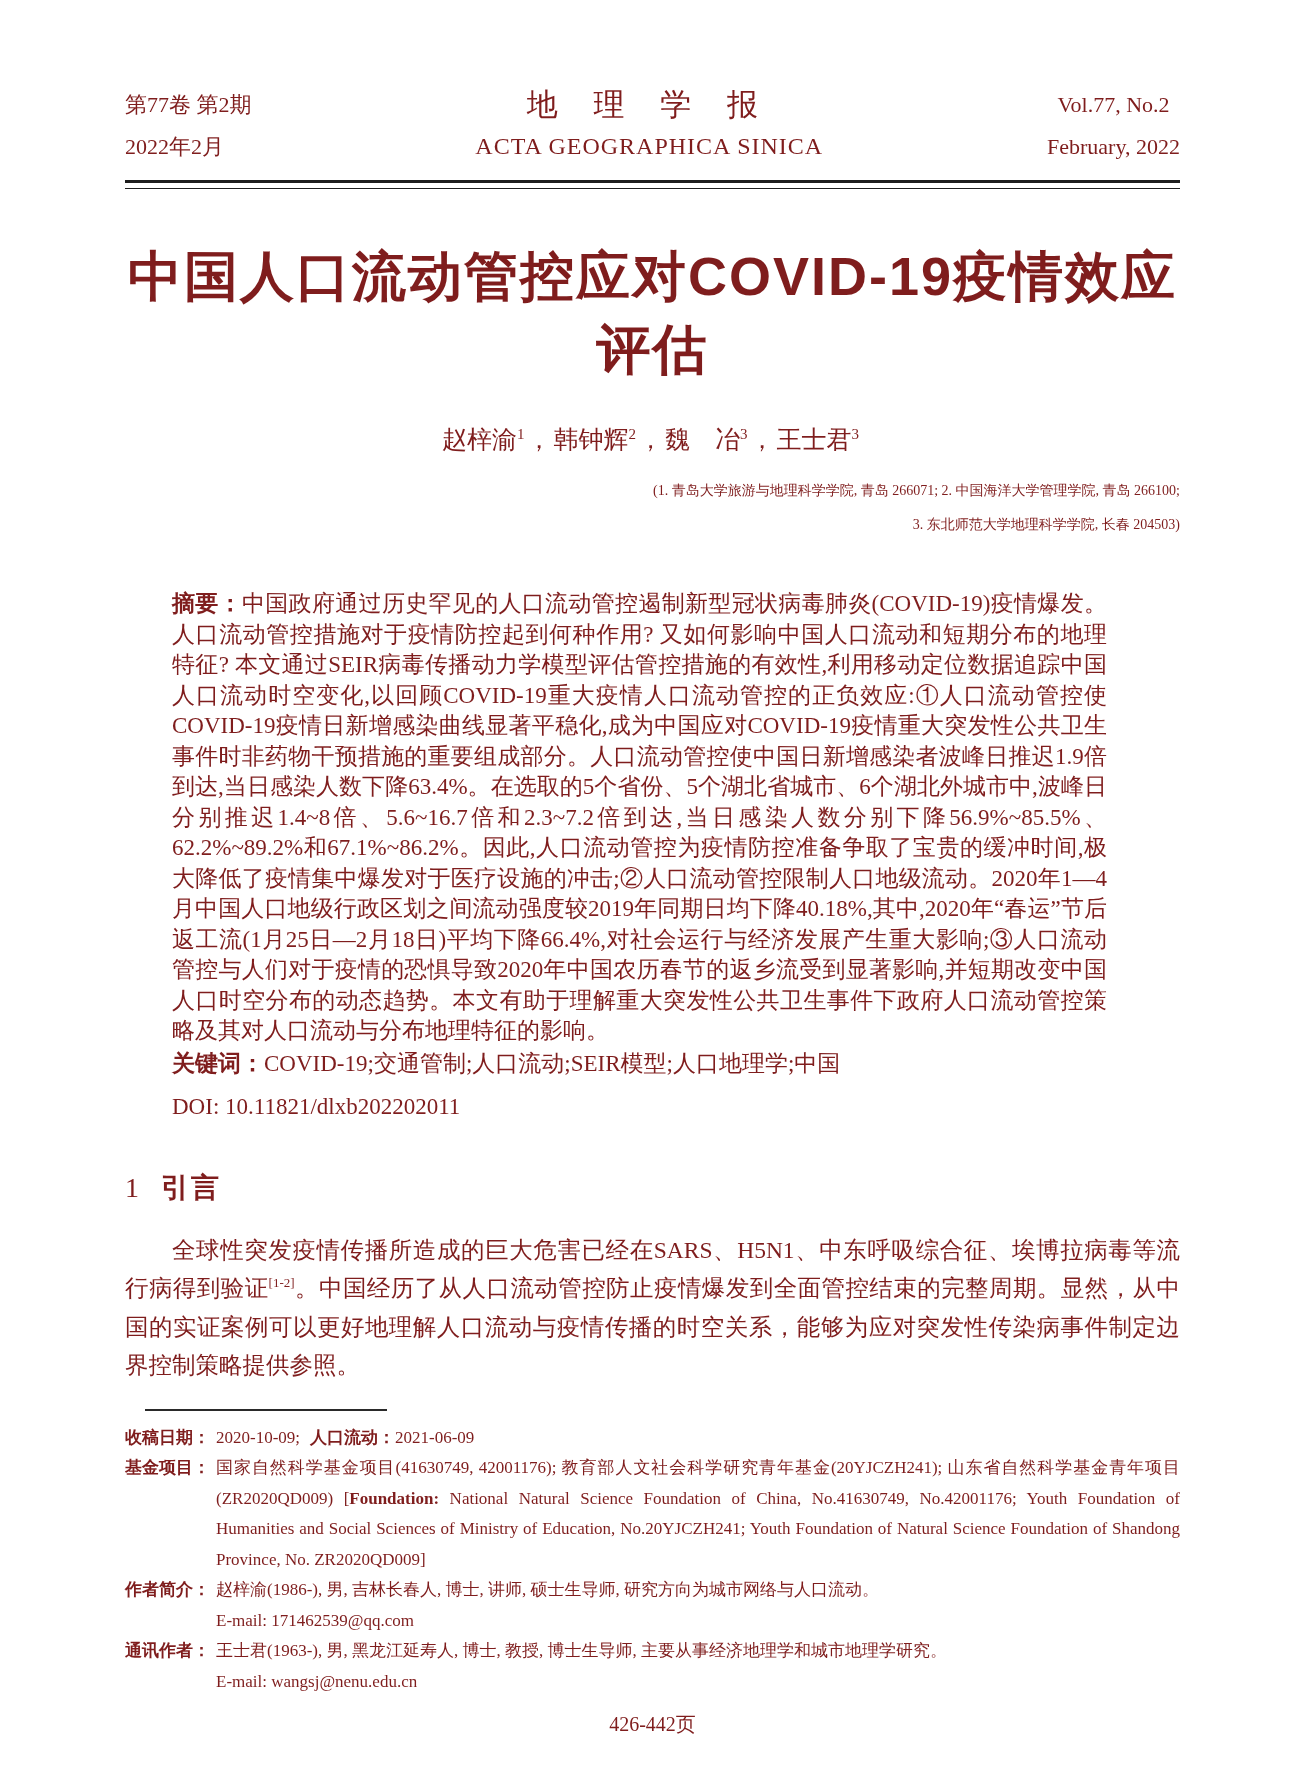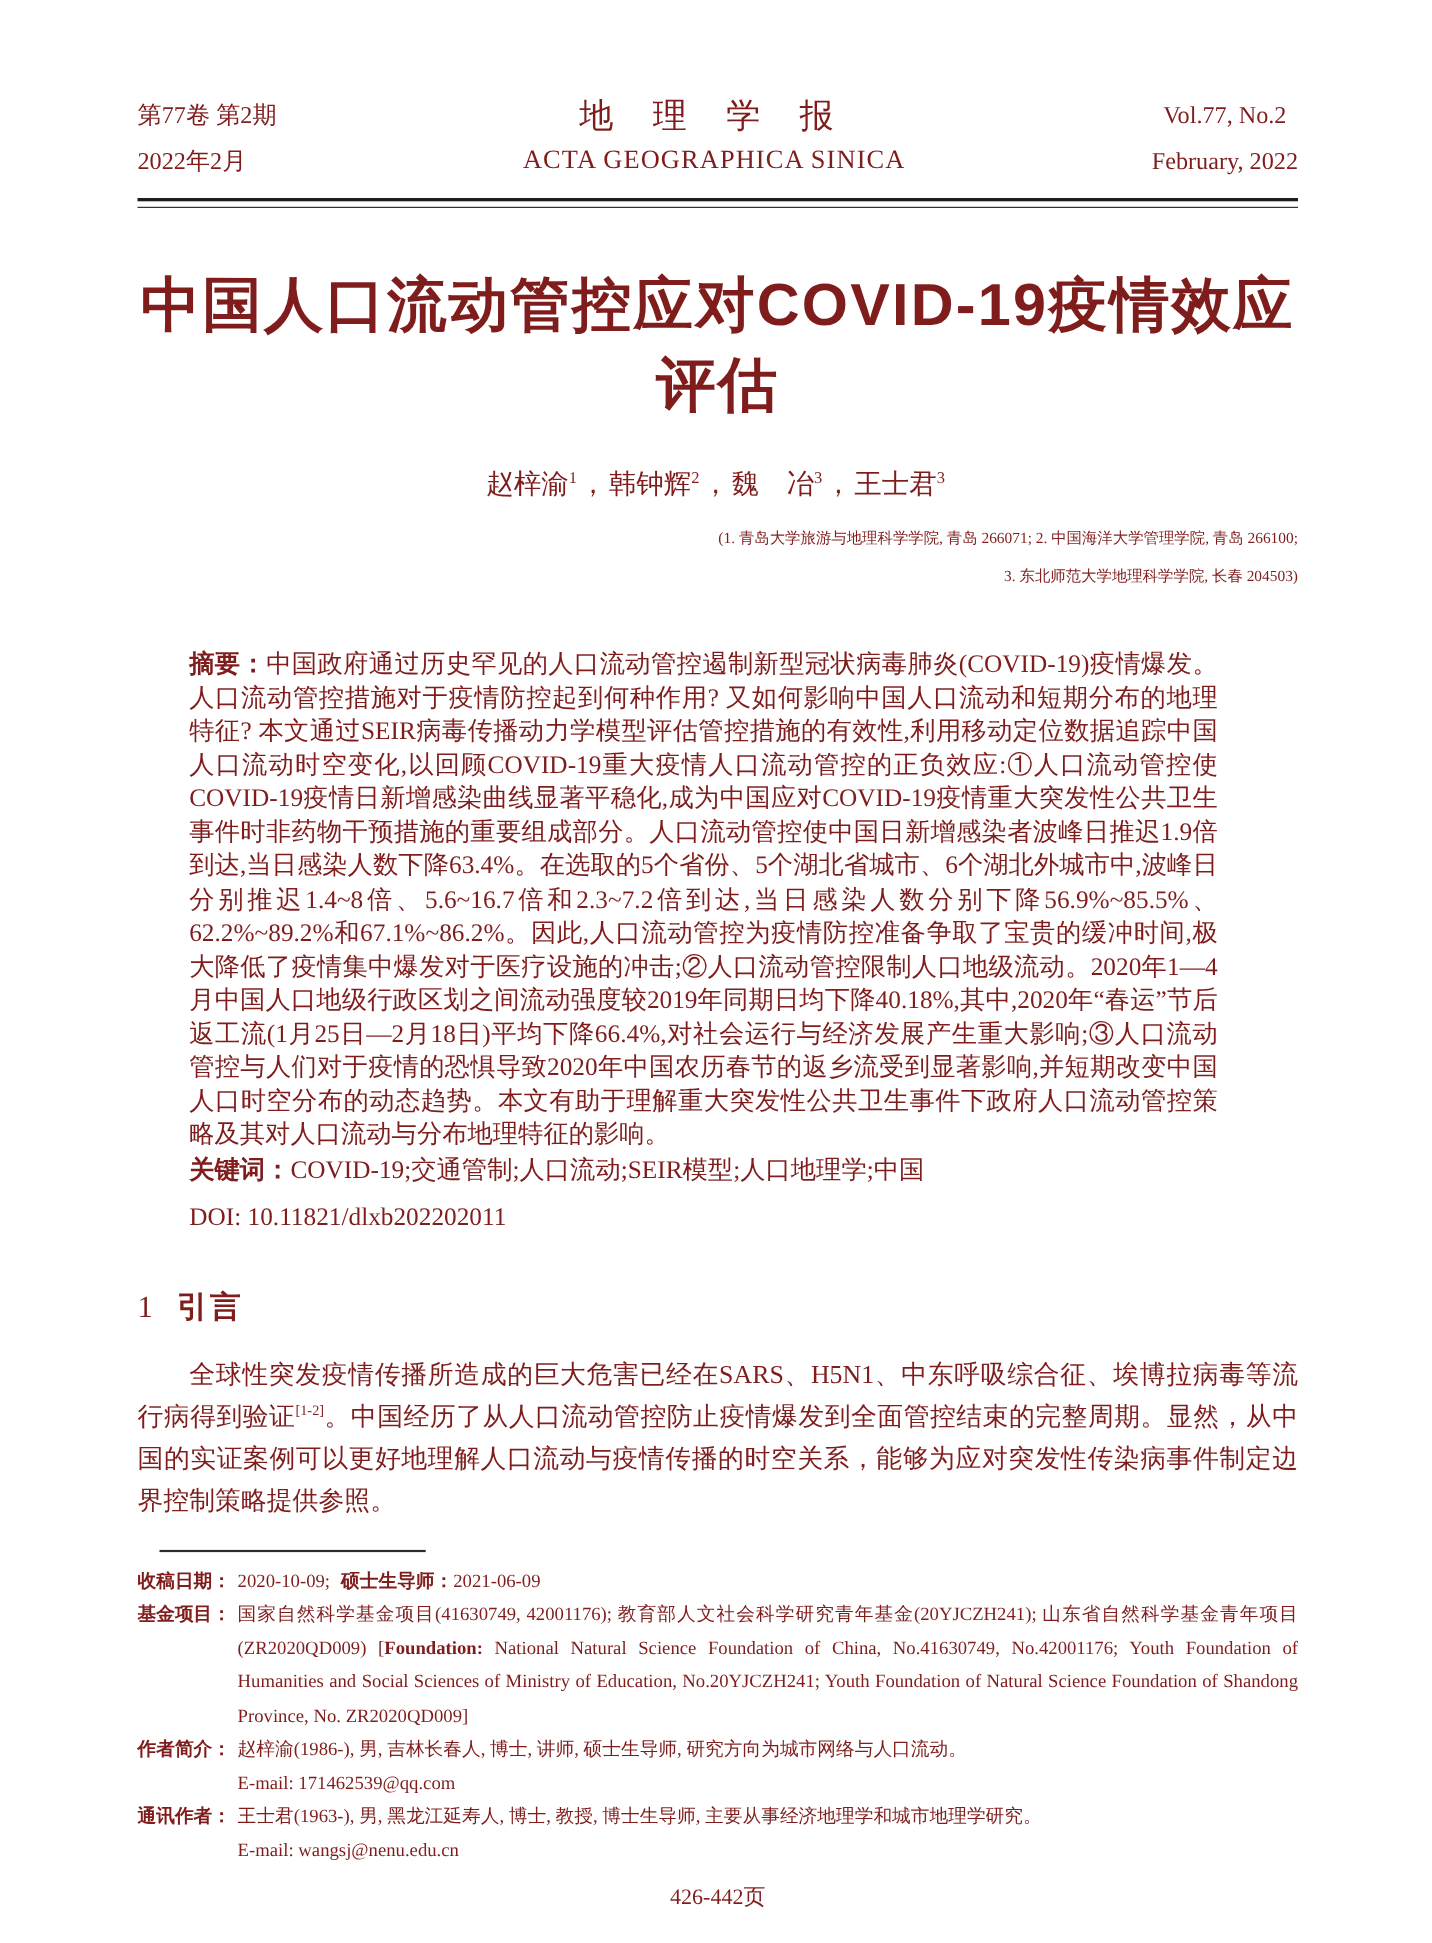--- a/index.html
+++ b/index.html
@@ -110,21 +110,21 @@
   </div>
 
   <div class="body-text">
     <p><span>全球性突发疫情传播所造成的巨大危害已经在SARS、H5N1、中东呼吸综合征、埃博拉病毒等流行病得到验证</span><span class="ref-sup">[1-2]</span><span>。中国经历了从人口流动管控防止疫情爆发到全面管控结束的完整周期。显然，从中国的实证案例可以更好地理解人口流动与疫情传播的时空关系，能够为应对突发性传染病事件制定边界控制策略提供参照。</span></p>
   </div>
 
   <div class="footnote-sep"></div>
   <div class="footnotes">
     <div class="fn-row">
       <span class="fn-label">收稿日期：</span>
-      <div class="fn-content"><span>2020-10-09;</span><span class="fn-label-inline">硕士生导师：</span><span>2021-06-09</span></div>
+      <div class="fn-content"><span>2020-10-09;</span><span class="fn-label-inline">人口流动：</span><span>2021-06-09</span></div>
     </div>
     <div class="fn-row">
       <span class="fn-label">基金项目：</span>
       <div class="fn-content"><span>国家自然科学基金项目(41630749, 42001176); 教育部人文社会科学研究青年基金(20YJCZH241); 山东省自然科学基金青年项目(ZR2020QD009) [</span><span class="fn-bold-inline">Foundation:</span><span> National Natural Science Foundation of China, No.41630749, No.42001176; Youth Foundation of Humanities and Social Sciences of Ministry of Education, No.20YJCZH241; Youth Foundation of Natural Science Foundation of Shandong Province, No. ZR2020QD009]</span></div>
     </div>
     <div class="fn-row">
       <span class="fn-label">作者简介：</span>
       <div class="fn-content">
         <div>赵梓渝(1986-), 男, 吉林长春人, 博士, 讲师, 硕士生导师, 研究方向为城市网络与人口流动。</div>
         <div>E-mail: 171462539@qq.com</div>

